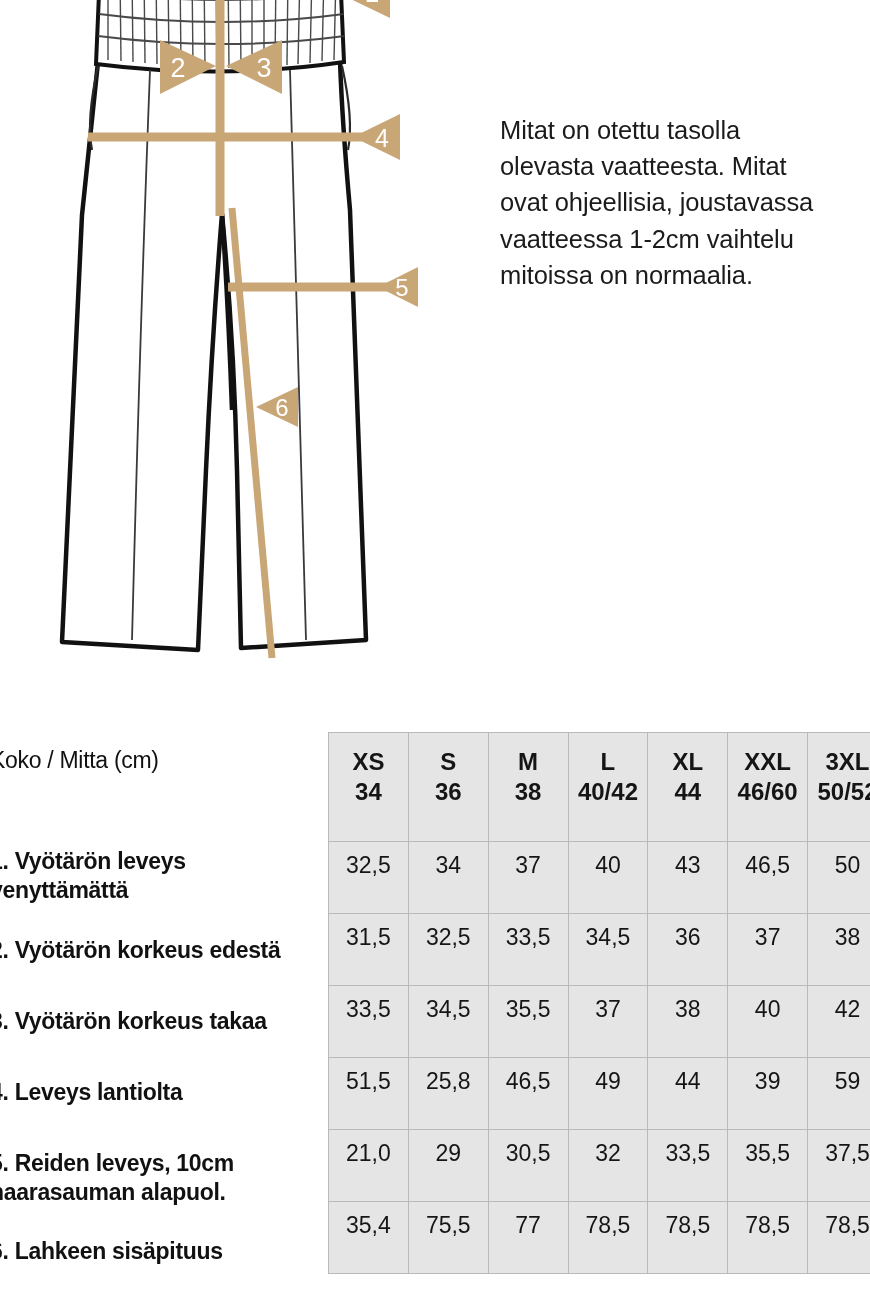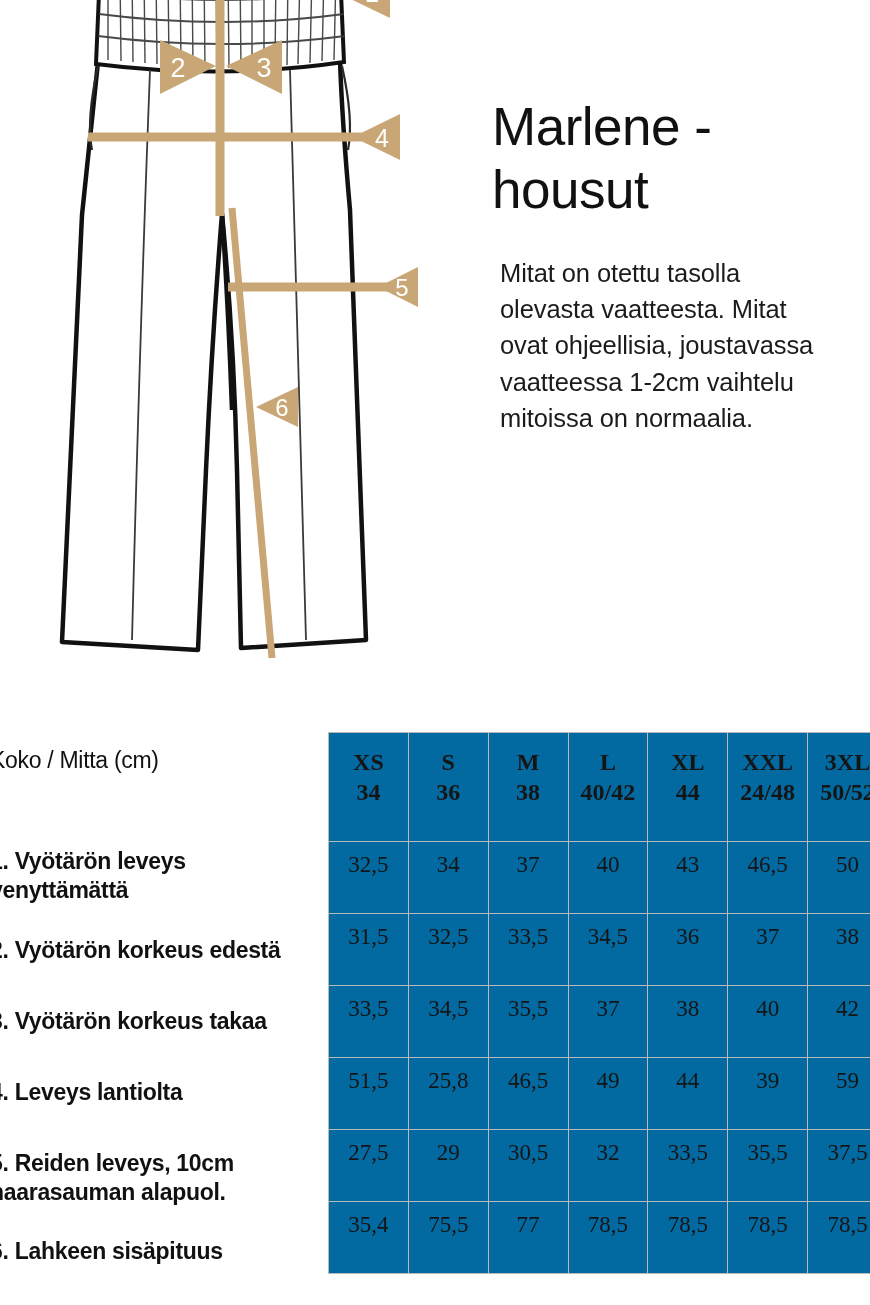--- a/index.html
+++ b/index.html
@@ -81,22 +81,21 @@
   }
   #measurement-table col.sz{width:78px;}
   #measurement-table th,
   #measurement-table td{
     border:1px solid #b9b9b9;
     text-align:center;
     vertical-align:top;
     padding:10px 2px 0 2px;
     font-size:23px;
     color:#151515;
-    background:#0369a1;
-    font-family:Liberation Serif, serif;
+    background:#e5e5e5;
   }
   #measurement-table th{
     font-weight:700;
     font-size:24px;
     height:94px;
     line-height:1.26;
     padding-top:14px;
   }
   #measurement-table td{
     font-weight:400;
@@ -206,24 +205,20 @@
 
       <g>
         <polygon points="256,407 298,387 298,427" fill="#c9a676"></polygon>
         <text x="282" y="416" font-family="Liberation Sans, sans-serif" font-size="24" fill="#ffffff" text-anchor="middle">6</text>
       </g>
     </g>
   </svg>
 </div>
 
 <div id="info-panel">
-  <h1 id="product-title">
-    <span>Marlene -</span><br>
-    <span>housut</span>
-  </h1>
   <p id="product-description">Mitat on otettu tasolla olevasta vaatteesta.  Mitat ovat ohjeellisia, joustavassa vaatteessa 1-2cm vaihtelu mitoissa on normaalia.</p>
 </div>
 
 <div id="size-chart">
 
   <div id="label-column">
     <div class="row-label light" style="top:19px;">Koko / Mitta (cm)</div>
 
     <div class="row-label" style="top:120px;">
       <span>1. Vyötärön leveys</span><br>
@@ -271,21 +266,21 @@
         <th>
           <span class="sz-name">L</span>
           <span class="sz-num">40/42</span>
         </th>
         <th>
           <span class="sz-name">XL</span>
           <span class="sz-num">44</span>
         </th>
         <th>
           <span class="sz-name">XXL</span>
-          <span class="sz-num">24/48</span>
+          <span class="sz-num">46/60</span>
         </th>
         <th>
           <span class="sz-name">3XL</span>
           <span class="sz-num">50/52</span>
         </th>
       </tr>
     </thead>
     <tbody>
       <tr class="tall">
         <td>32,5</td>
@@ -317,21 +312,21 @@
       <tr class="tall">
         <td>51,5</td>
         <td>25,8</td>
         <td>46,5</td>
         <td>49</td>
         <td>44</td>
         <td>39</td>
         <td>59</td>
       </tr>
       <tr class="tall">
-        <td>27,5</td>
+        <td>21,0</td>
         <td>29</td>
         <td>30,5</td>
         <td>32</td>
         <td>33,5</td>
         <td>35,5</td>
         <td>37,5</td>
       </tr>
       <tr class="tall">
         <td>35,4</td>
         <td>75,5</td>

